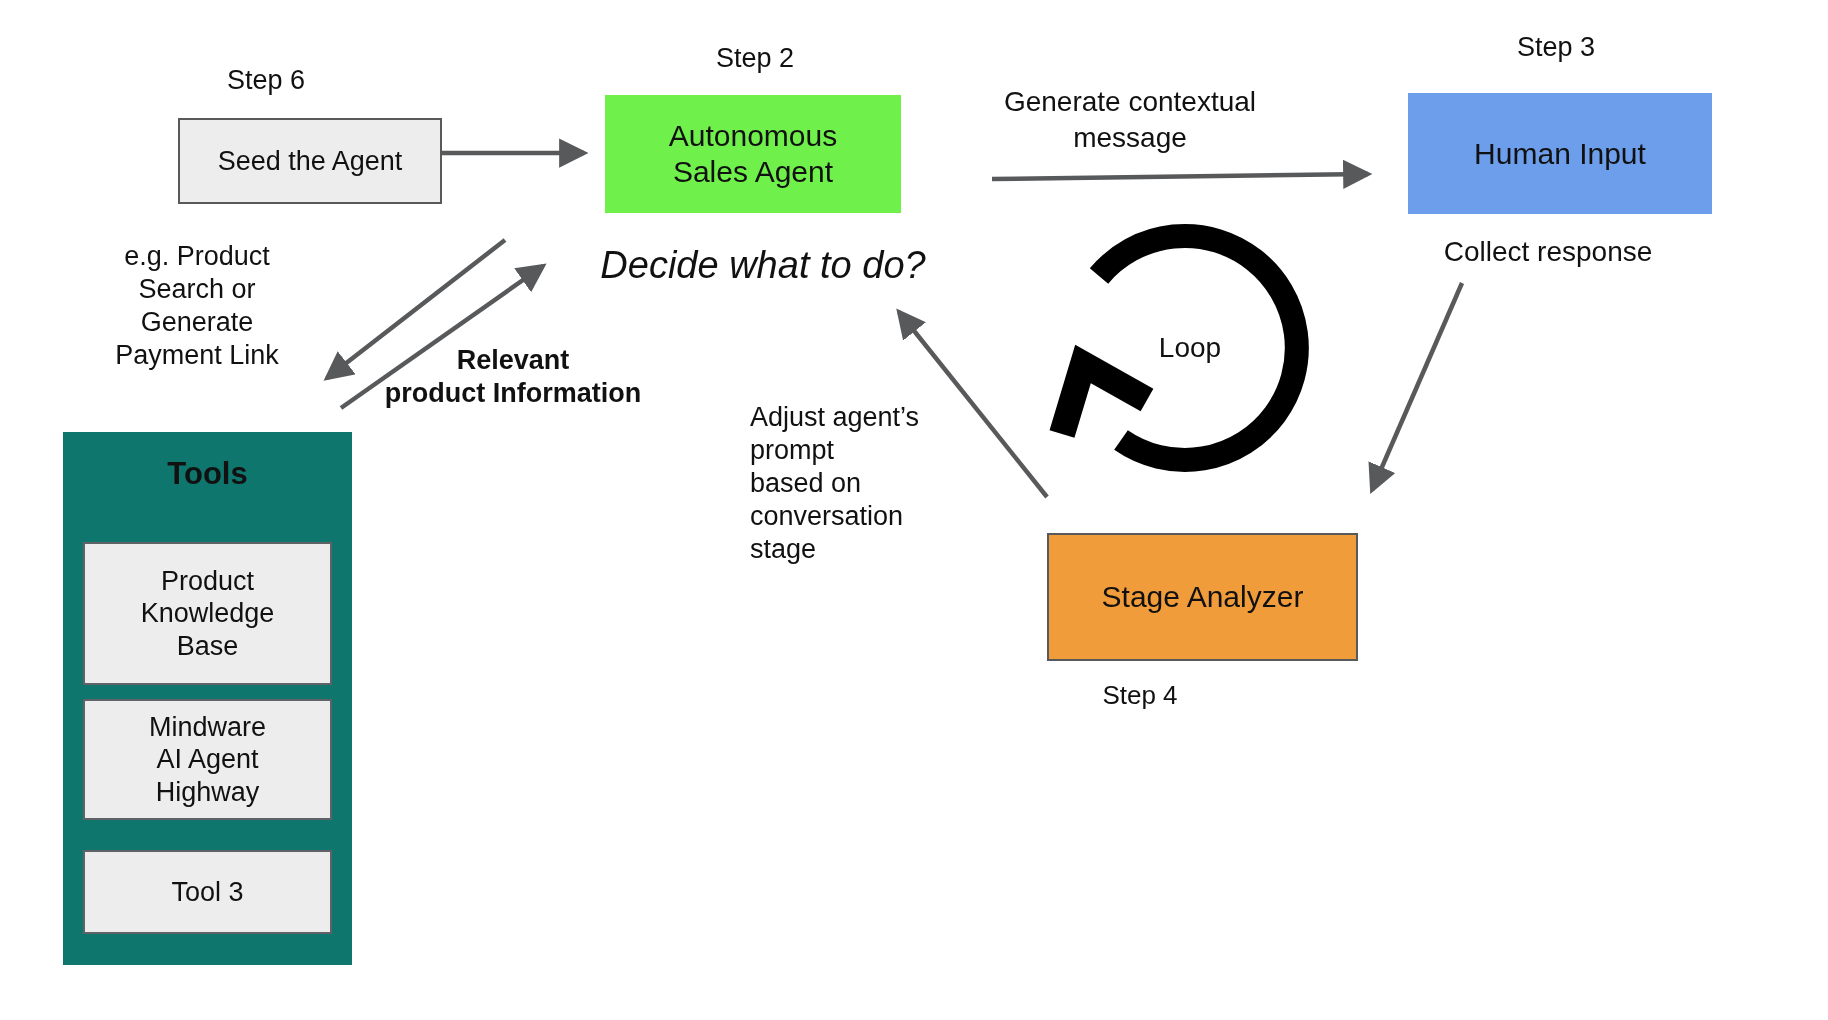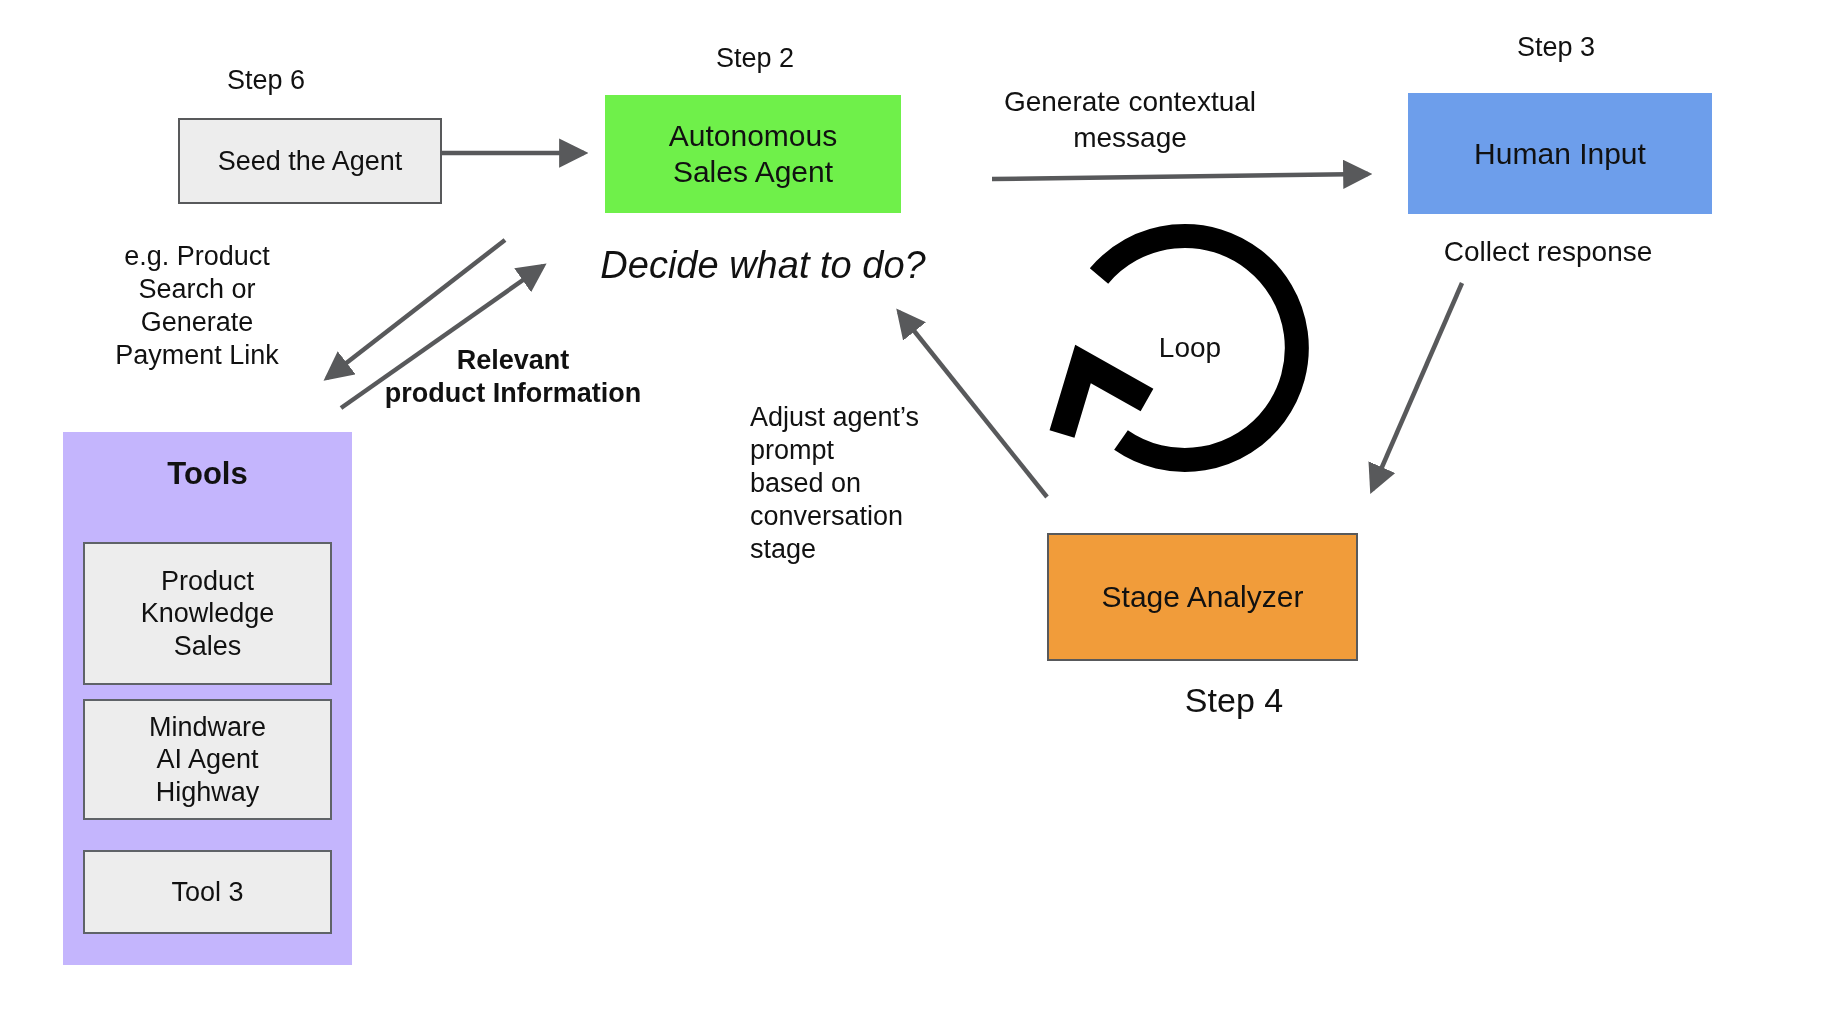--- a/index.html
+++ b/index.html
@@ -11,37 +11,37 @@
   .lbl{position:absolute;white-space:pre-line;line-height:1.22;}
   .ctr{text-align:center;}
   .box{
     position:absolute;display:flex;align-items:center;justify-content:center;
     text-align:center;white-space:pre-line;line-height:1.2;
   }
   
   .step1{left:166px;top:64px;width:200px;font-size:27px;}
   .step2{left:655px;top:42px;width:200px;font-size:27px;}
   .step3{left:1456px;top:31px;width:200px;font-size:27px;}
-  .step4{left:1134px;top:680px;width:200px;font-size:34px;}
+  .step4{left:1040px;top:680px;width:200px;font-size:26px;}
   
   .seed-box{left:133px;top:118px;width:260px;height:82px;background:#ededed;border:2px solid #58595b;font-size:27px;margin-left:45px;}
   .agent-box{left:605px;top:95px;width:296px;height:118px;background:#6ff04a;font-size:30px;}
   .human-box{left:1408px;top:93px;width:304px;height:121px;background:#6d9eeb;font-size:30px;}
   .stage-box{left:1047px;top:533px;width:307px;height:124px;background:#f19c3a;border:2px solid #58595b;font-size:30px;}
   
   .decide{left:563px;top:242px;width:400px;font-size:38px;font-style:italic;}
   .example{left:87px;top:240px;width:220px;font-size:27px;line-height:1.22;}
   .relevant{left:363px;top:344px;width:300px;font-size:27px;font-weight:bold;}
   .generate{left:980px;top:84px;width:300px;font-size:28px;line-height:1.3;}
   .collect{left:1398px;top:235px;width:300px;font-size:28px;}
   .append{left:1398px;top:395px;width:330px;font-size:28px;text-align:left;line-height:1.25;}
   .adjust{left:750px;top:401px;width:250px;font-size:27px;text-align:left;}
   .loop-lbl{left:1110px;top:331px;width:160px;font-size:28px;}
   
-  .tools-panel{position:absolute;left:63px;top:432px;width:289px;height:533px;background:#c4b5fd;}
+  .tools-panel{position:absolute;left:63px;top:432px;width:289px;height:533px;background:#0f766e;}
   .tools-title{position:absolute;left:0;top:24px;width:100%;text-align:center;font-size:31px;font-weight:bold;}
   .tool-box{
     position:absolute;left:20px;width:249px;background:#ededed;border:2px solid #5f6368;
     display:flex;align-items:center;justify-content:center;text-align:center;
     white-space:pre-line;font-size:27px;line-height:1.2;box-sizing:border-box;
   }
   .tool1{top:110px;height:143px;}
   .tool2{top:267px;height:121px;}
   .tool3{top:418px;height:84px;}
 </style>
@@ -100,20 +100,20 @@
 prompt
 based on
 conversation
 stage</div>
   <div class="lbl ctr loop-lbl">Loop</div>
 
   <div class="tools-panel">
     <div class="tools-title">Tools</div>
     <div class="tool-box tool1">Product
 Knowledge
-Sales</div>
+Base</div>
     <div class="tool-box tool2">Mindware
 AI Agent
 Highway</div>
     <div class="tool-box tool3">Tool 3</div>
   </div>
 
 </div>
 
 </body></html>

